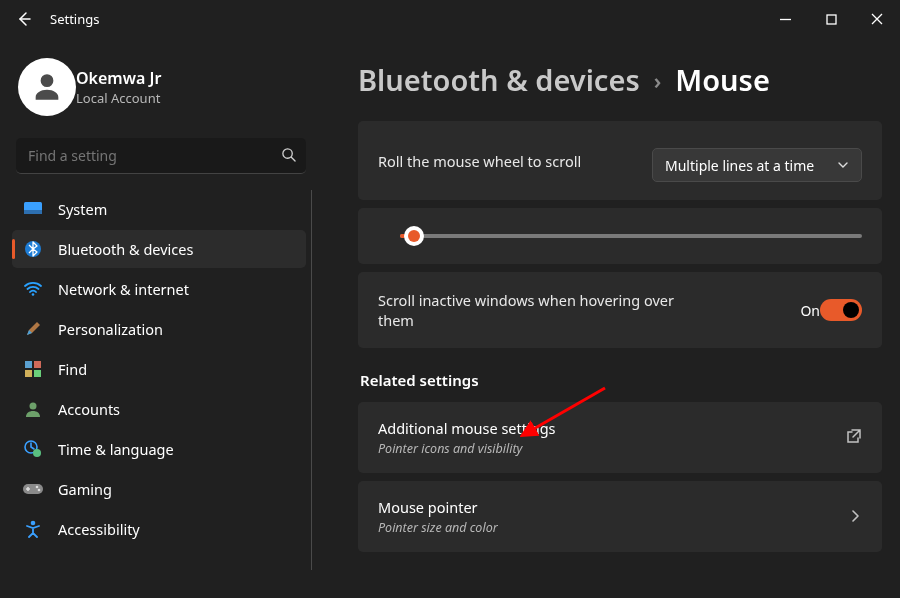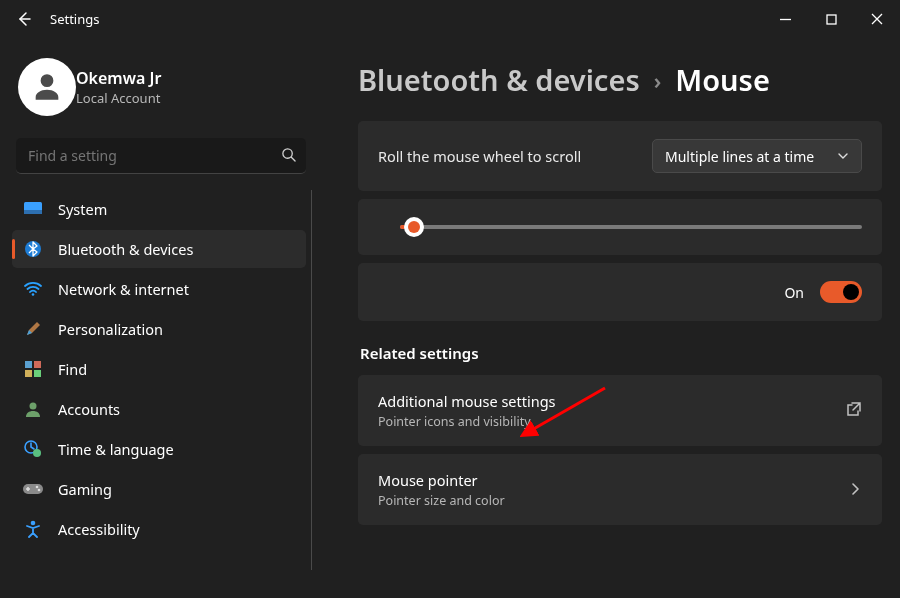--- a/index.html
+++ b/index.html
@@ -48,29 +48,29 @@
   .navwrap::after{content:"";position:absolute;right:0;top:0;height:380px;width:1px;background:#4a4a4a;}
 
   
   .main{flex:1;padding:8px 18px 0 38px;overflow:auto;}
   .crumb{display:flex;align-items:center;gap:14px;font-size:29px;font-weight:600;margin:14px 0 22px 0;}
   .crumb .dim{color:#c9c9c9;font-weight:600;}
   .crumb .sep{color:#8a8a8a;font-size:22px;}
   .card{background:var(--bg-elev);border-radius:5px;padding:18px 20px;margin-bottom:8px;display:flex;align-items:center;gap:14px;font-size:14.5px;}
   .card .label{flex:0 0 auto;color:#e8e8e8;}
   .card .grow{flex:1;}
-  .dropdown{background:#383838;border:1px solid #4a4a4a;border-radius:5px;height:34px;display:flex;align-items:center;padding:0 12px;font-size:14px;cursor:pointer;min-width:210px;justify-content:space-between;}
+  .dropdown{background:#383838;border:1px solid #4a4a4a;border-radius:5px;height:34px;display:flex;align-items:center;padding:0 12px;font-size:14px;cursor:pointer;min-width:210px;justify-content:space-between;margin-top:9px;}
   .slider{flex:1;height:20px;display:flex;align-items:center;position:relative;margin-left:22px;}
   .slider .track{height:4px;background:#7a7a7a;border-radius:2px;width:100%;}
   .slider .fill{position:absolute;left:0;height:4px;background:var(--accent);border-radius:2px;width:3%;}
   .slider .thumb{position:absolute;left:3%;transform:translateX(-50%);width:20px;height:20px;border-radius:50%;background:#fff;display:flex;align-items:center;justify-content:center;}
   .slider .thumb::after{content:"";width:12px;height:12px;border-radius:50%;background:var(--accent);}
   .twoline{display:flex;flex-direction:column;gap:2px;}
-  .twoline .sub{font-size:12.5px;color:var(--text-dim);}
-  .toggle-row{display:flex;align-items:center;gap:16px;}
+  .twoline .sub{font-size:12.5px;color:var(--text-dim);font-style:italic;}
+  .toggle-row{display:flex;align-items:center;gap:0;}
   .toggle-label{font-size:14px;}
   .toggle{width:42px;height:22px;border-radius:11px;background:var(--accent);position:relative;cursor:pointer;}
   .toggle::after{content:"";position:absolute;right:3px;top:3px;width:16px;height:16px;border-radius:50%;background:#000;}
   .section-title{font-size:15px;font-weight:600;margin:22px 0 12px 2px;}
   .link-card{background:var(--bg-elev);border-radius:5px;padding:16px 20px;margin-bottom:8px;display:flex;align-items:center;cursor:pointer;}
   .link-card .twoline{flex:1;}
   .link-card .tit{font-size:14.5px;}
   .endicon{opacity:.85;}
 
   
@@ -243,20 +243,21 @@
 
       <div class="card">
         <div class="slider">
           <div class="track"></div>
           <div class="fill"></div>
           <div class="thumb"></div>
         </div>
       </div>
 
       <div class="card">
+        <span class="label" style="max-width:300px;">Scroll inactive windows when hovering over them</span>
         <span class="grow"></span>
         <div class="toggle-row">
           <span class="toggle-label">On</span>
           <div class="toggle"></div>
         </div>
       </div>
 
       <div class="section-title">Related settings</div>
 
       <div class="link-card">

